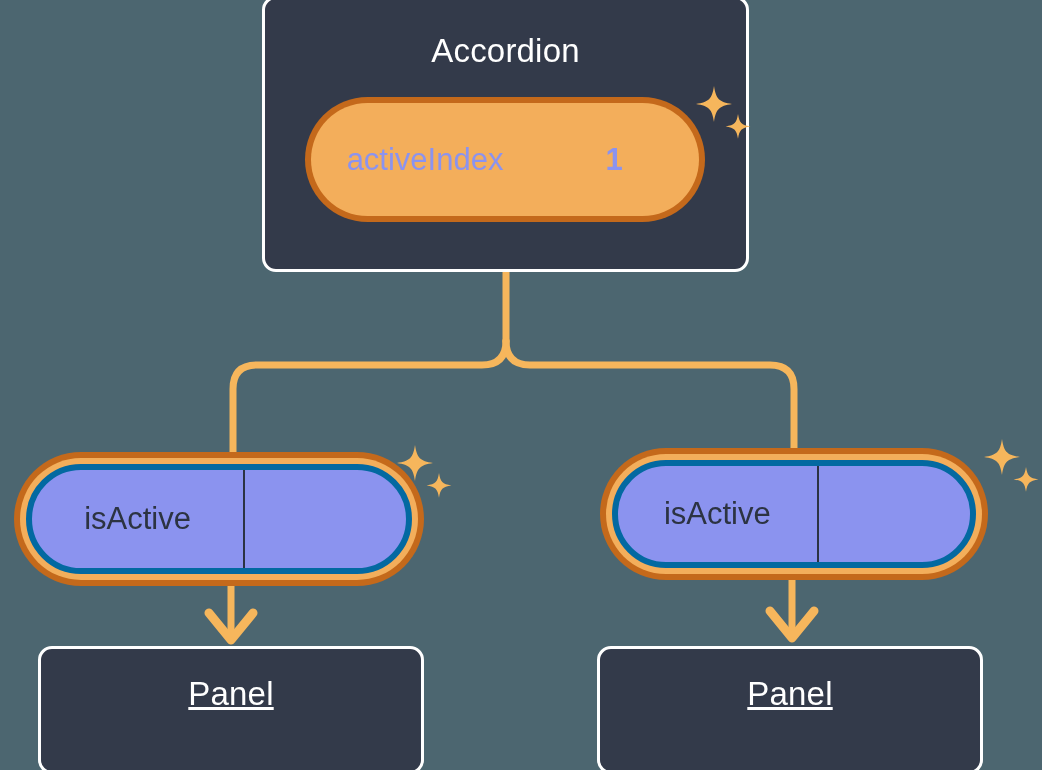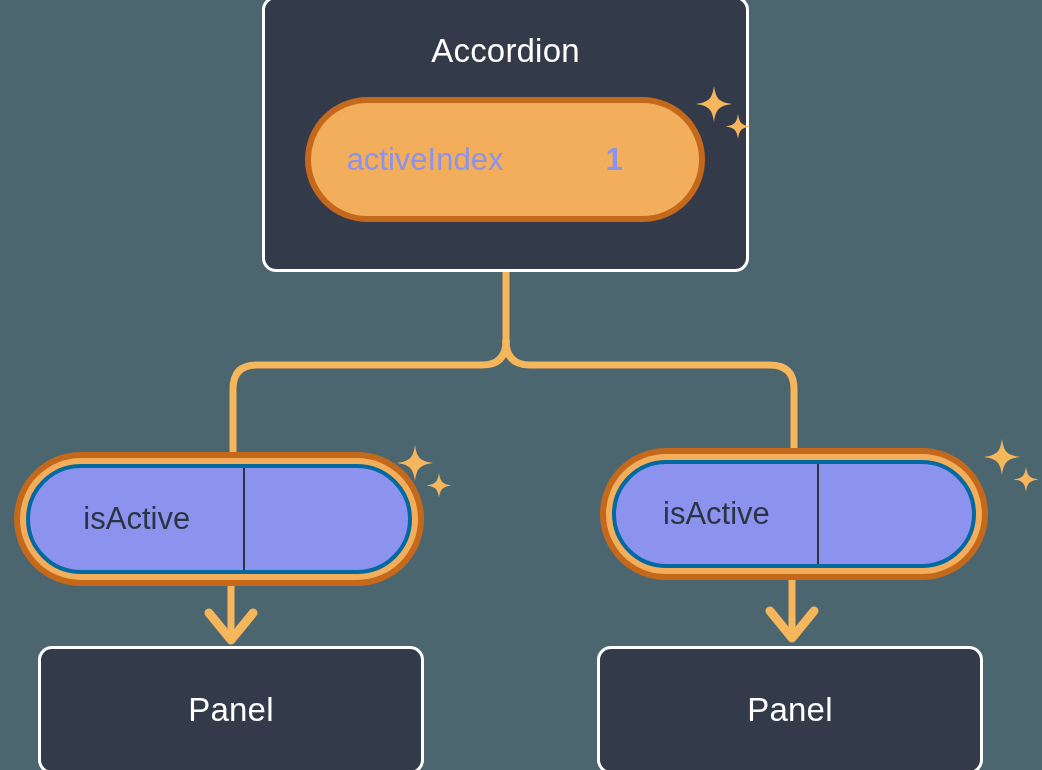--- a/index.html
+++ b/index.html
@@ -57,21 +57,21 @@
   }
   #accordion-card .card-title { top: 33px; }
 
   .panel-card {
     top: 646px;
     width: 386px;
     height: 128px;
   }
   #panel-card-left  { left: 38px; }
   #panel-card-right { left: 597px; }
-  .panel-card .card-title { top: 42px; }
+  .panel-card .card-title { top: 26px; text-decoration: underline; }
 
   
   .pill-outer {
     position: absolute;
     background: #c4691b;
     border-radius: 999px;
     box-sizing: border-box;
     padding: 6px;
   }
   .pill-mid {
@@ -113,21 +113,21 @@
   .pill-hollow .pill-val {
     flex: 1;
     color: #8b93ef;
     font-size: 31px;
     font-weight: 700;
   }
 
   
   .pill-filled .pill-inner {
     background: #8b93ef;
-    border: 4px solid #0369a1;
+    border: 6px solid #0369a1;
   }
   .pill-filled .pill-key {
     flex: 0 0 57%;
     color: #2c3342;
     font-size: 31px;
     font-weight: 400;
     border-right: 2px solid #2c3342;
   }
   .pill-filled .pill-val {
     flex: 1;

